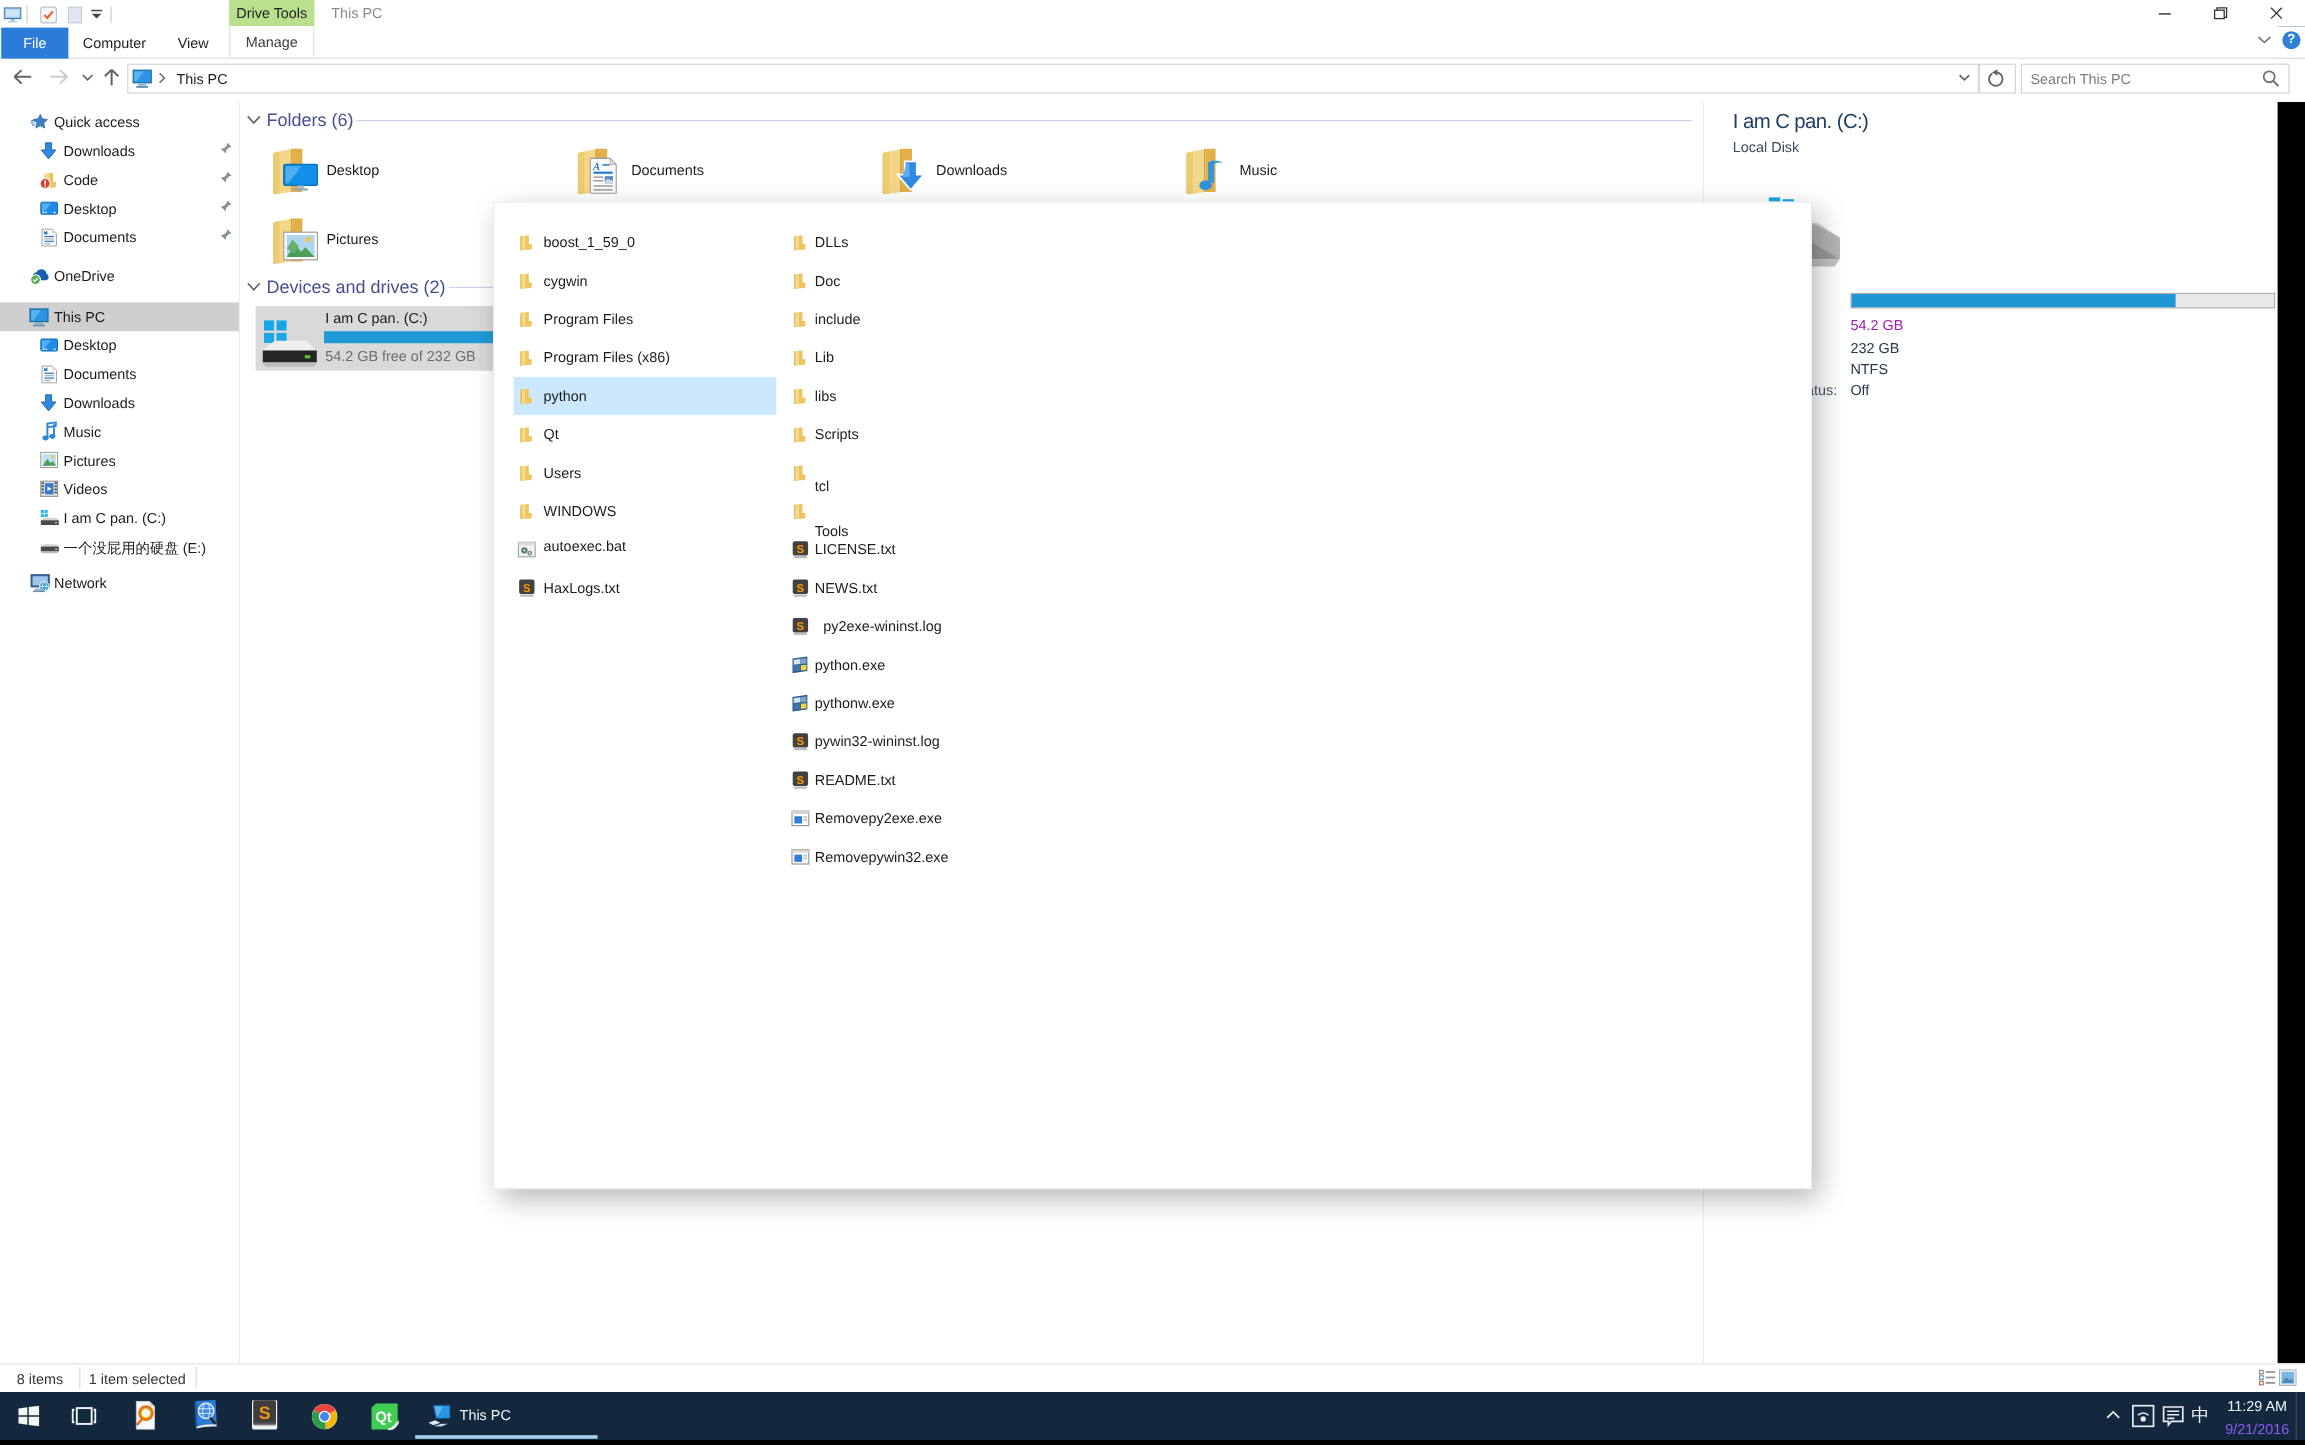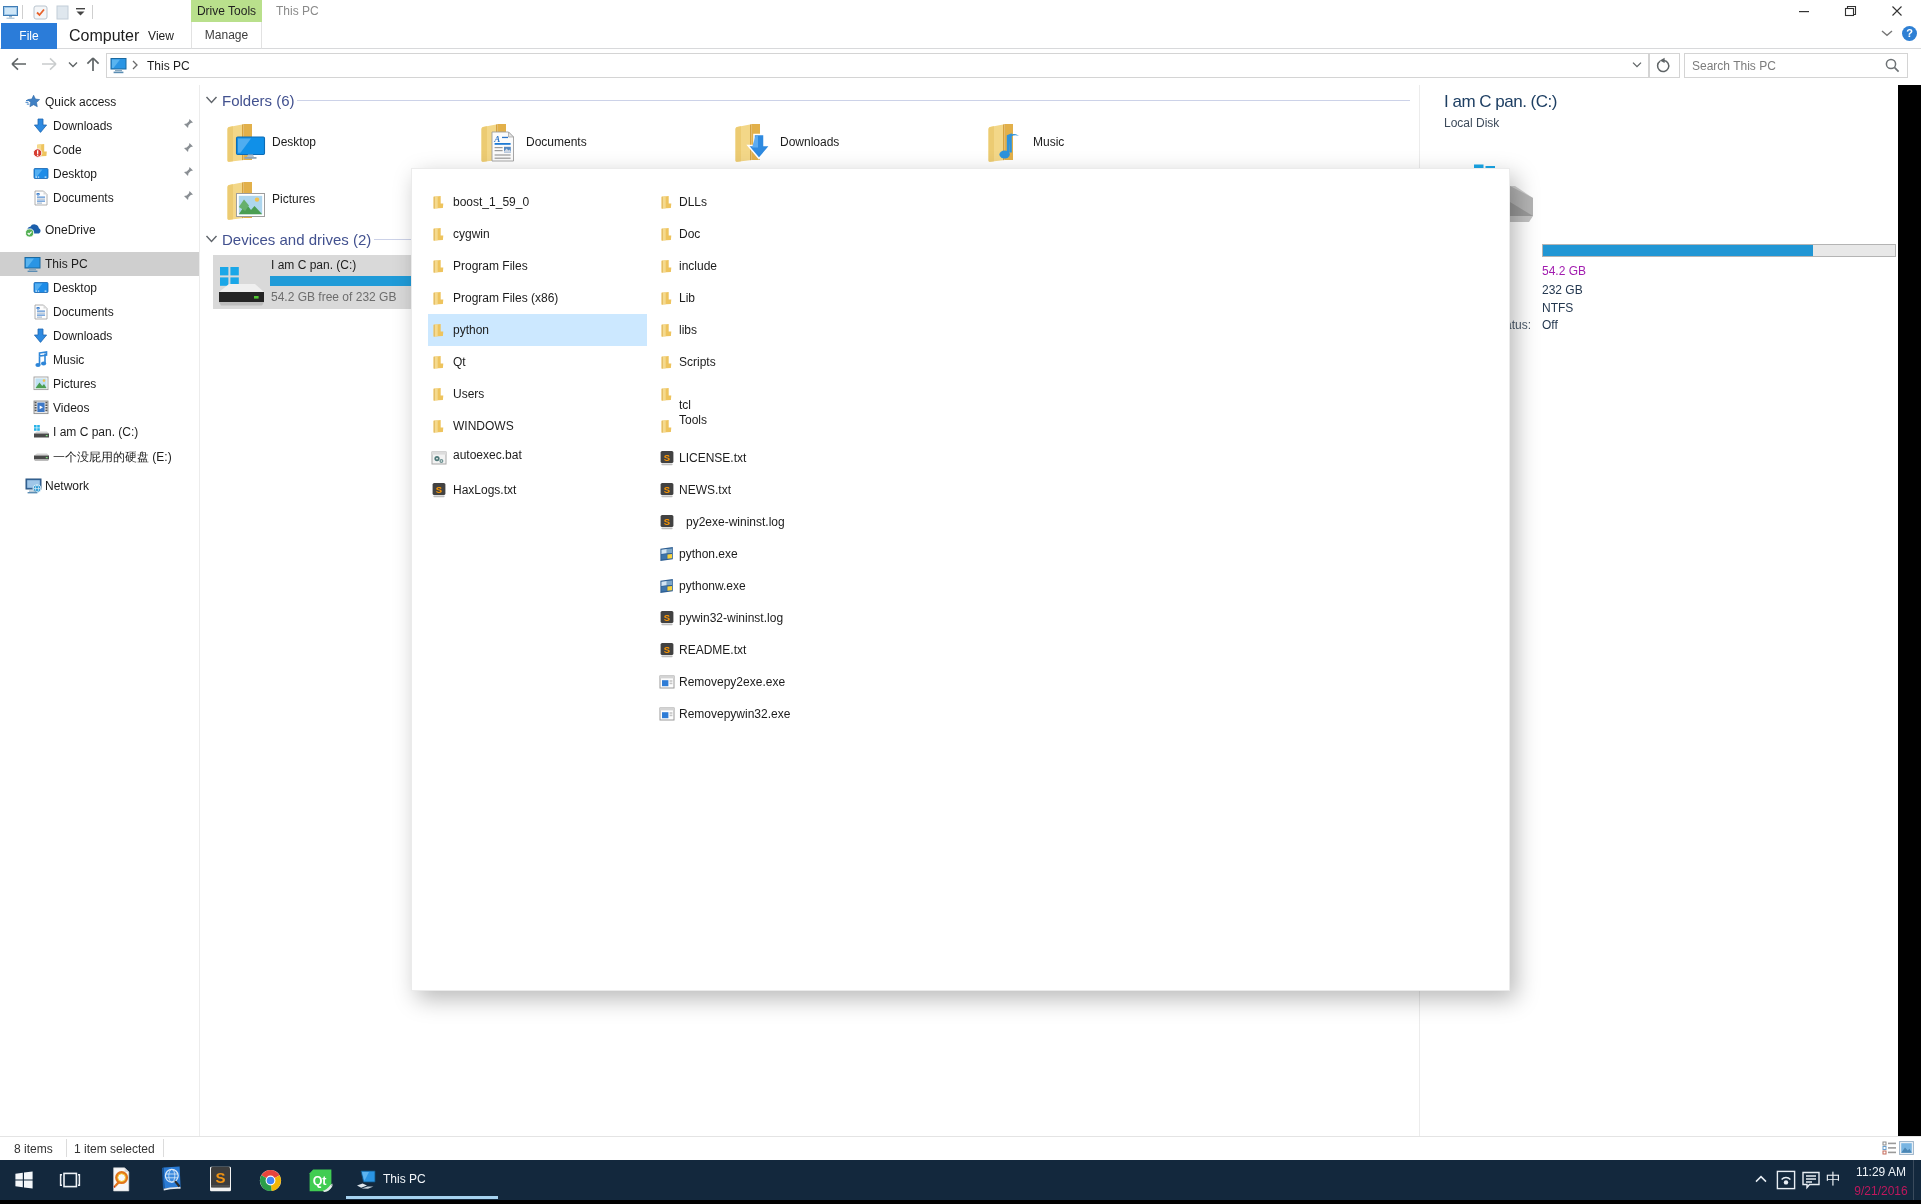--- a/index.html
+++ b/index.html
@@ -46,21 +46,21 @@
 <svg class="a" style="left:1840px;top:4px" width="20" height="14" viewBox="0 0 20 14">
  <rect x="5.5" y="4.5" width="8" height="7" fill="none" stroke="#333" stroke-width="1.1"></rect>
  <path d="M7.5 4.5 V2.5 H15.5 V10.5 H13.5" fill="none" stroke="#333" stroke-width="1.1"></path>
 </svg>
 <svg class="a" style="left:1887px;top:4px" width="20" height="14" viewBox="0 0 20 14">
  <path d="M5.5 2.5 L14.5 11.5 M14.5 2.5 L5.5 11.5" stroke="#333" stroke-width="1.1"></path>
 </svg>
 
 <div class="a" style="left:0;top:22px;width:1921px;height:27px;background:#fff;border-bottom:1px solid #d8d9db"></div>
 <div class="a" style="left:1px;top:23px;width:56px;height:26px;background:#2b7cd9;color:#fff;font-size:12px;text-align:center;line-height:26px">File</div>
-<div class="a" style="left:69px;top:23px;width:52px;height:26px;font-size:16px;color:#1c1c1c;text-align:center;line-height:26px">Computer</div>
+<div class="a" style="left:69px;top:23px;width:52px;height:26px;font-size:12px;color:#1c1c1c;text-align:center;line-height:26px">Computer</div>
 <div class="a" style="left:144px;top:23px;width:34px;height:26px;font-size:12px;color:#1c1c1c;text-align:center;line-height:26px">View</div>
 <div class="a" style="left:191px;top:22px;width:71px;height:27px;background:#fff;border-left:1px solid #e2e2e2;border-right:1px solid #e2e2e2;border-bottom:1px solid #d8d9db;font-size:12px;color:#3c3c3c;text-align:center;line-height:26px">Manage</div>
 
 <svg class="a" style="left:1880px;top:28px" width="14" height="10" viewBox="0 0 14 10">
       <path d="M2 3 L7 7.4 L12 3" fill="none" stroke="#777" stroke-width="1.4"></path>
     </svg>
 <div class="a" style="left:1902px;top:26px;width:15px;height:15px;border-radius:50%;background:#2f80d4;color:#fff;font-size:11px;font-weight:bold;text-align:center;line-height:15px">?</div>
 
 <div class="a" style="left:0;top:49px;width:1921px;height:36px;background:#fff"></div>
 <svg class="a" style="left:8px;top:55px" width="22" height="18" viewBox="0 0 22 18">
@@ -473,21 +473,21 @@
       <use href="#fol"></use>
     </svg>
 <div class="a t12" style="left:679px;top:355px">Scripts</div>
 <svg class="a" style="left:659px;top:386px" width="16" height="16">
       <use href="#fol"></use>
     </svg>
 <div class="a t12" style="left:679px;top:398px">tcl</div>
 <svg class="a" style="left:659px;top:418px" width="16" height="16">
       <use href="#fol"></use>
     </svg>
-<div class="a t12" style="left:679px;top:413px">Tools</div>
+<div class="a t12" style="left:679px;top:436px">Tools</div>
 <svg class="a" style="left:659px;top:450px" width="16" height="16">
       <use href="#sub"></use>
     </svg>
 <div class="a t12" style="left:679px;top:451px">LICENSE.txt</div>
 <svg class="a" style="left:659px;top:482px" width="16" height="16">
       <use href="#sub"></use>
     </svg>
 <div class="a t12" style="left:679px;top:483px">NEWS.txt</div>
 <svg class="a" style="left:659px;top:514px" width="16" height="16">
       <use href="#sub"></use>
@@ -607,18 +607,18 @@
  <rect x="1.4" y="1.4" width="17.2" height="17.2" fill="none" stroke="#e8eef4" stroke-width="1.4"></rect>
  <circle cx="10" cy="12.4" r="2.2" fill="#e8eef4"></circle>
  <path d="M5.6 9.4 A6 6 0 0 1 14.4 9.4" fill="none" stroke="#e8eef4" stroke-width="1.4"></path>
 </svg>
 <svg class="a" style="left:1801px;top:1170px" width="20" height="20" viewBox="0 0 20 20">
  <path d="M2 2.5 H18 V14.5 H8.5 L6 17.5 V14.5 H2 Z" fill="none" stroke="#e8eef4" stroke-width="1.4"></path>
  <path d="M5 6 H15 M5 9 H15 M5 12 H11" stroke="#e8eef4" stroke-width="1.3"></path>
 </svg>
 <div class="a" style="left:1826px;top:1170px;font-size:15px;color:#eef3f8">中</div>
 <div class="a" style="left:1853px;top:1165px;width:56px;font-size:12px;color:#eef3f8;text-align:center">11:29 AM</div>
-<div class="a" style="left:1853px;top:1184px;width:56px;font-size:12px;color:#be185d;text-align:center">9/21/2016</div>
+<div class="a" style="left:1853px;top:1184px;width:56px;font-size:12px;color:#8b5cf6;text-align:center">9/21/2016</div>
 <div class="a" style="left:1913px;top:1160px;width:1px;height:40px;background:#3a4a5c"></div>
 
 <div class="a" style="left:0;top:1200px;width:1921px;height:4px;background:#000"></div>
 
 </div>
 
 </body></html>

